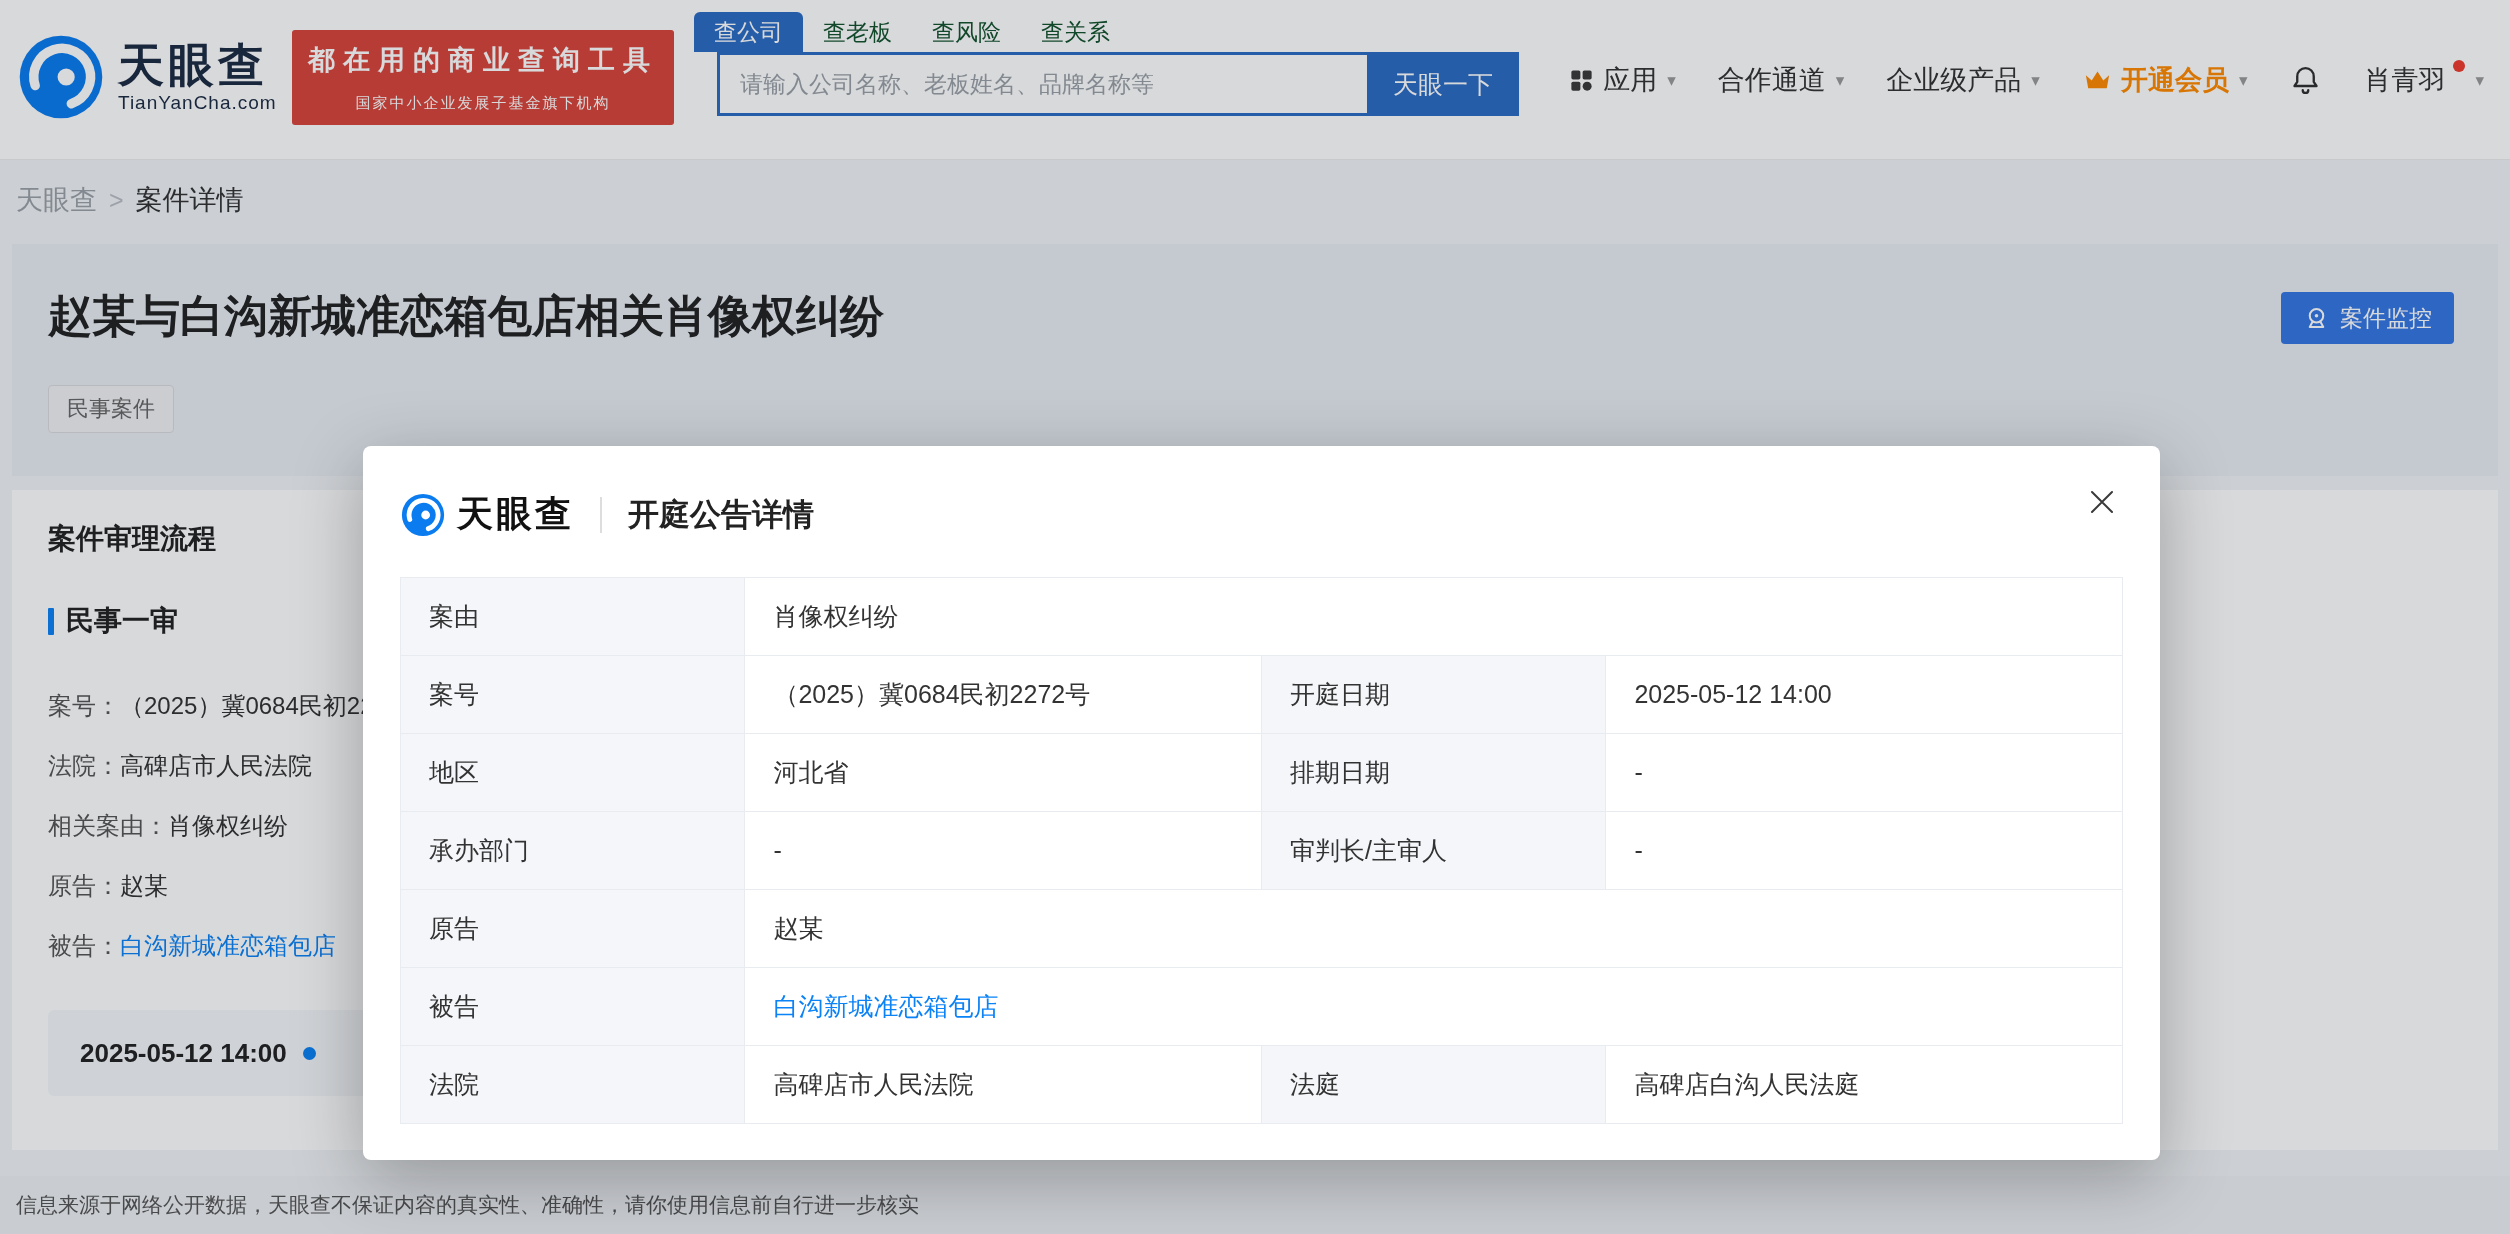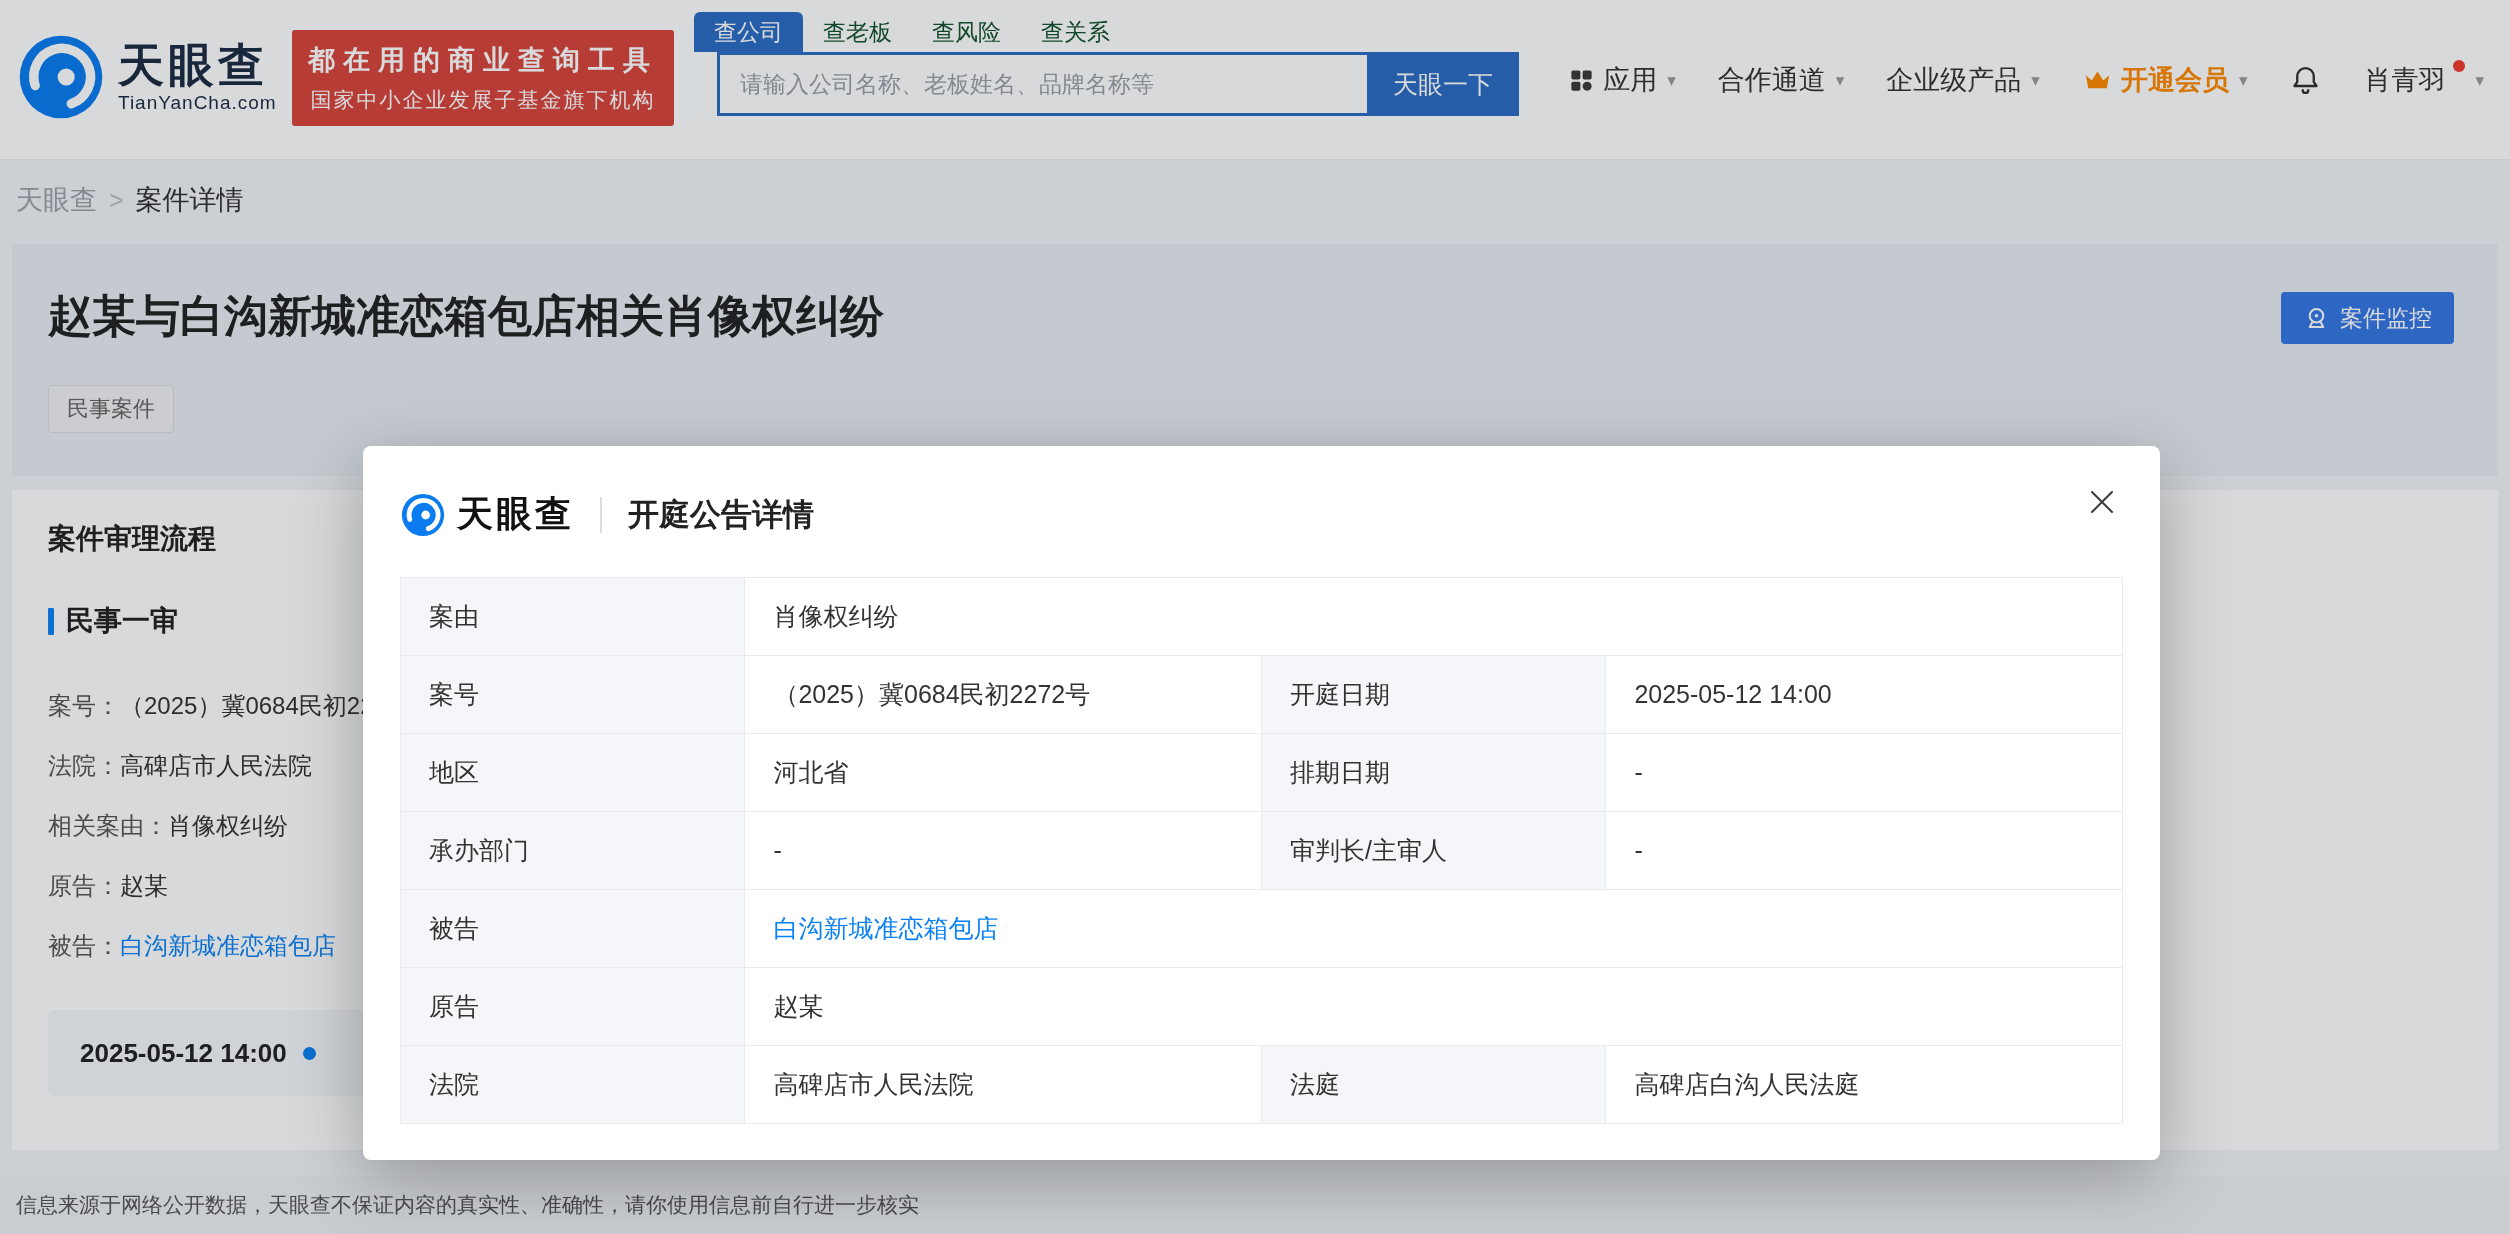--- a/index.html
+++ b/index.html
@@ -21,21 +21,21 @@
 
   
   .header{position:relative;height:160px;background:#fff;border-bottom:1px solid #ececec;}
   .logo{position:absolute;left:18px;top:34px;display:flex;align-items:center;cursor:pointer;}
   .logo svg{width:86px;height:86px;}
   .logo-text{margin-left:14px;}
   .logo-brand{font-size:46px;font-weight:bold;color:#1c2b42;letter-spacing:4px;line-height:1.1;}
   .logo-domain{font-size:19px;color:#1c2b42;letter-spacing:1px;margin-top:2px;}
   .slogan{position:absolute;left:292px;top:30px;background:var(--red);color:#fff;padding:12px 16px;border-radius:3px;text-align:center;}
   .slogan-line1{font-size:27px;letter-spacing:8px;font-weight:bold;}
-  .slogan-line2{font-size:21px;letter-spacing:2px;margin-top:8px;}
+  .slogan-line2{font-size:15px;letter-spacing:2px;margin-top:16px;}
   .search-area{position:absolute;left:694px;top:12px;}
   .tabs{display:flex;align-items:flex-end;height:40px;}
   .tab{font-size:23px;color:#14532d;padding:0 20px;height:40px;display:flex;align-items:center;cursor:pointer;}
   .tab.active{background:var(--blue);color:#fff;border-radius:6px 6px 0 0;padding:0 20px;}
   .search-row{display:flex;}
   .search-input{width:650px;height:64px;border:3px solid var(--blue);border-right:none;padding:0 20px;font-size:23px;color:#333;outline:none;font-family:inherit;margin-left:23px;}
   .search-input::placeholder{color:#9aa0a6;}
   .search-btn{width:152px;height:64px;background:var(--blue);color:#fff;border:none;font-size:25px;cursor:pointer;font-family:inherit;}
   .nav{position:absolute;right:26px;top:0;height:160px;display:flex;align-items:center;gap:42px;}
   .nav-item{display:flex;align-items:center;font-size:27px;color:#333;cursor:pointer;gap:8px;white-space:nowrap;}
@@ -268,26 +268,26 @@
       <td class="lbl">排期日期</td>
       <td>-</td>
     </tr>
     <tr>
       <td class="lbl">承办部门</td>
       <td>-</td>
       <td class="lbl">审判长/主审人</td>
       <td>-</td>
     </tr>
     <tr>
+      <td class="lbl">原告</td>
+      <td colspan="3">赵某</td>
+    </tr>
+    <tr>
       <td class="lbl">被告</td>
       <td colspan="3" class="val-link">白沟新城准恋箱包店</td>
-    </tr>
-    <tr>
-      <td class="lbl">原告</td>
-      <td colspan="3">赵某</td>
     </tr>
     <tr>
       <td class="lbl">法院</td>
       <td>高碑店市人民法院</td>
       <td class="lbl">法庭</td>
       <td>高碑店白沟人民法庭</td>
     </tr>
   </tbody>
     </table>
 </div>

